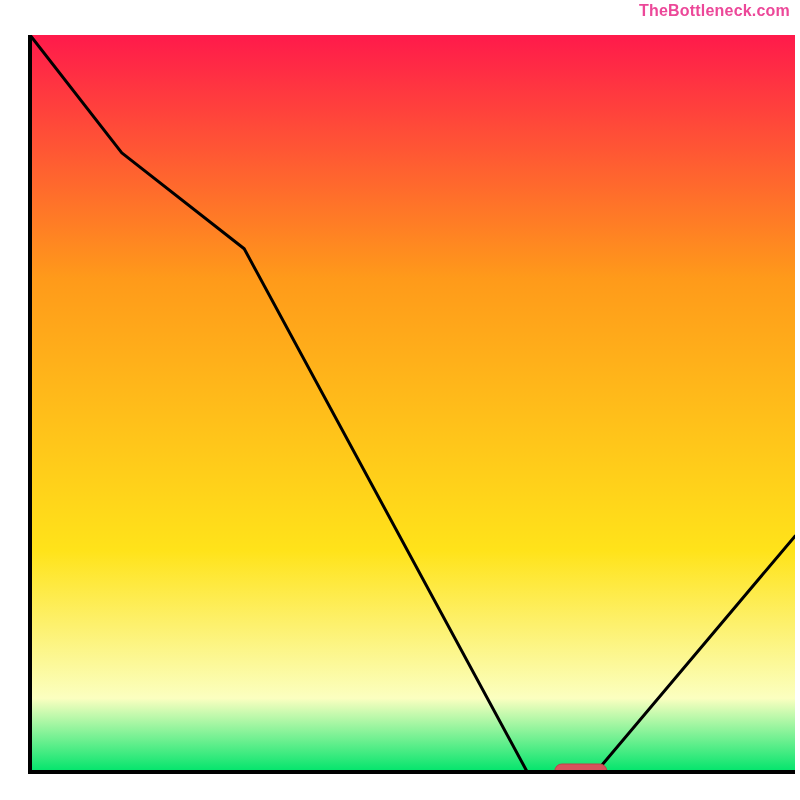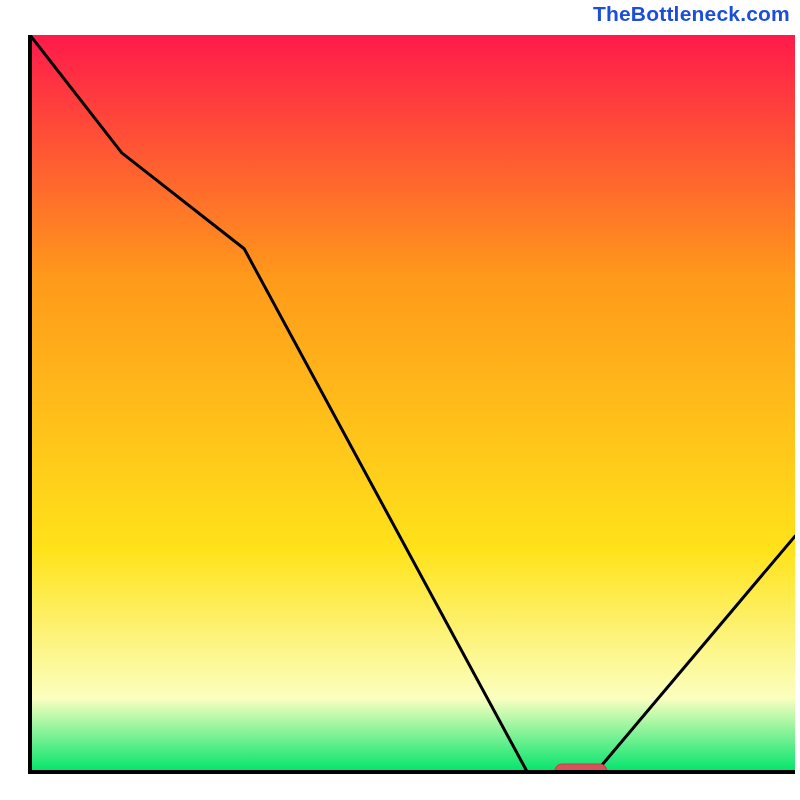--- a/index.html
+++ b/index.html
@@ -13,23 +13,23 @@
   }
   .stage {
     position: relative;
     width: 800px;
     height: 800px;
   }
   .watermark {
     position: absolute;
     top: 2px;
     right: 10px;
-    font-size: 21px;
+    font-size: 16px;
     font-weight: 600;
-    color: #1d4ed8;
+    color: #ec4899;
     letter-spacing: 0.2px;
   }
   svg {
     position: absolute;
     top: 0;
     left: 0;
   }
 </style>
 </head>
 <body>

